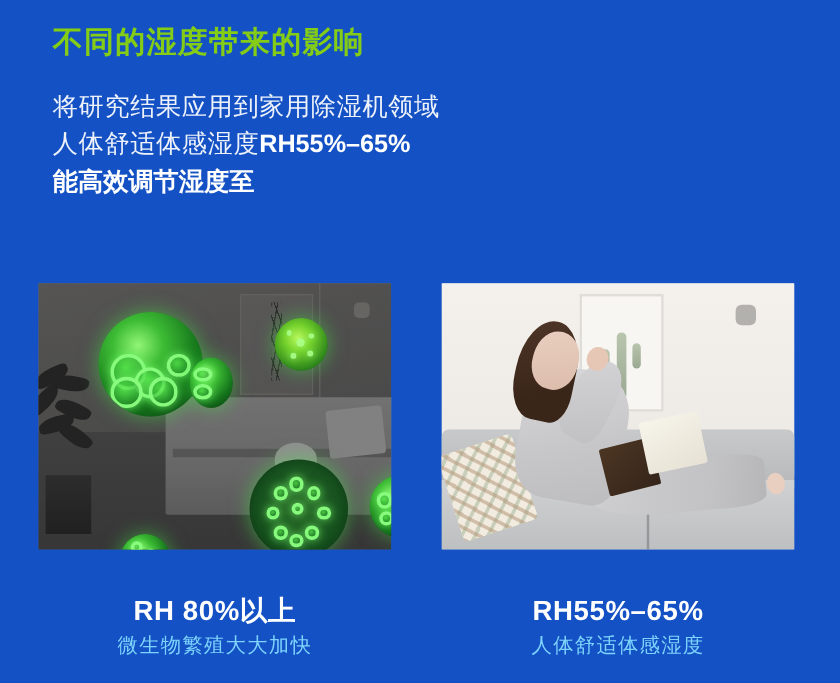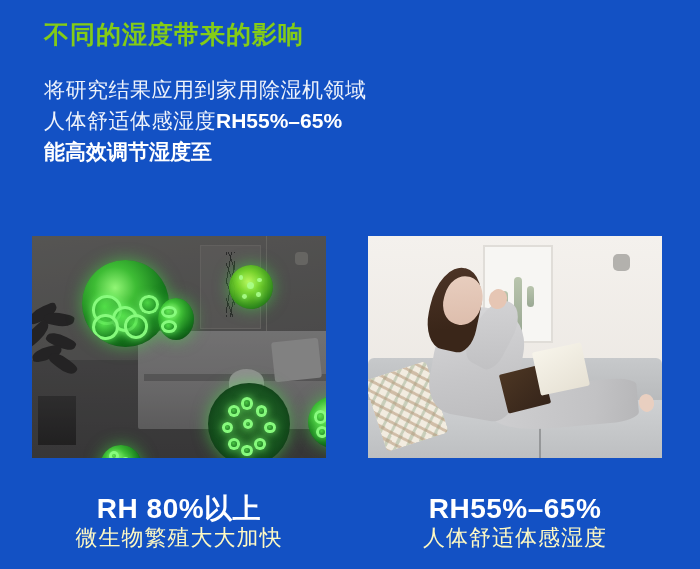--- a/index.html
+++ b/index.html
@@ -323,31 +323,31 @@
   .captions {
     position: absolute;
     left: 0; top: 495px;
     width: 700px;
   }
   .caption-col { position: absolute; top: 0; text-align: center; }
   .caption-col.left  { left: 32px;  width: 294px; }
   .caption-col.right { left: 368px; width: 294px; }
 
   .cap-main {
-    font-size: 28px;
+    font-size: 23px;
     font-weight: bold;
     color: #ffffff;
     letter-spacing: 0.5px;
     line-height: 28px;
     white-space: nowrap;
   }
   .cap-sub {
     margin-top: 4px;
-    font-size: 22px;
-    color: #fef9c3;
+    font-size: 17px;
+    color: #7dd3fc;
     letter-spacing: 1px;
     line-height: 22px;
     white-space: nowrap;
   }
 </style>
 </head>
 <body>
 
 <div class="headline">不同的湿度带来的影响</div>
 

